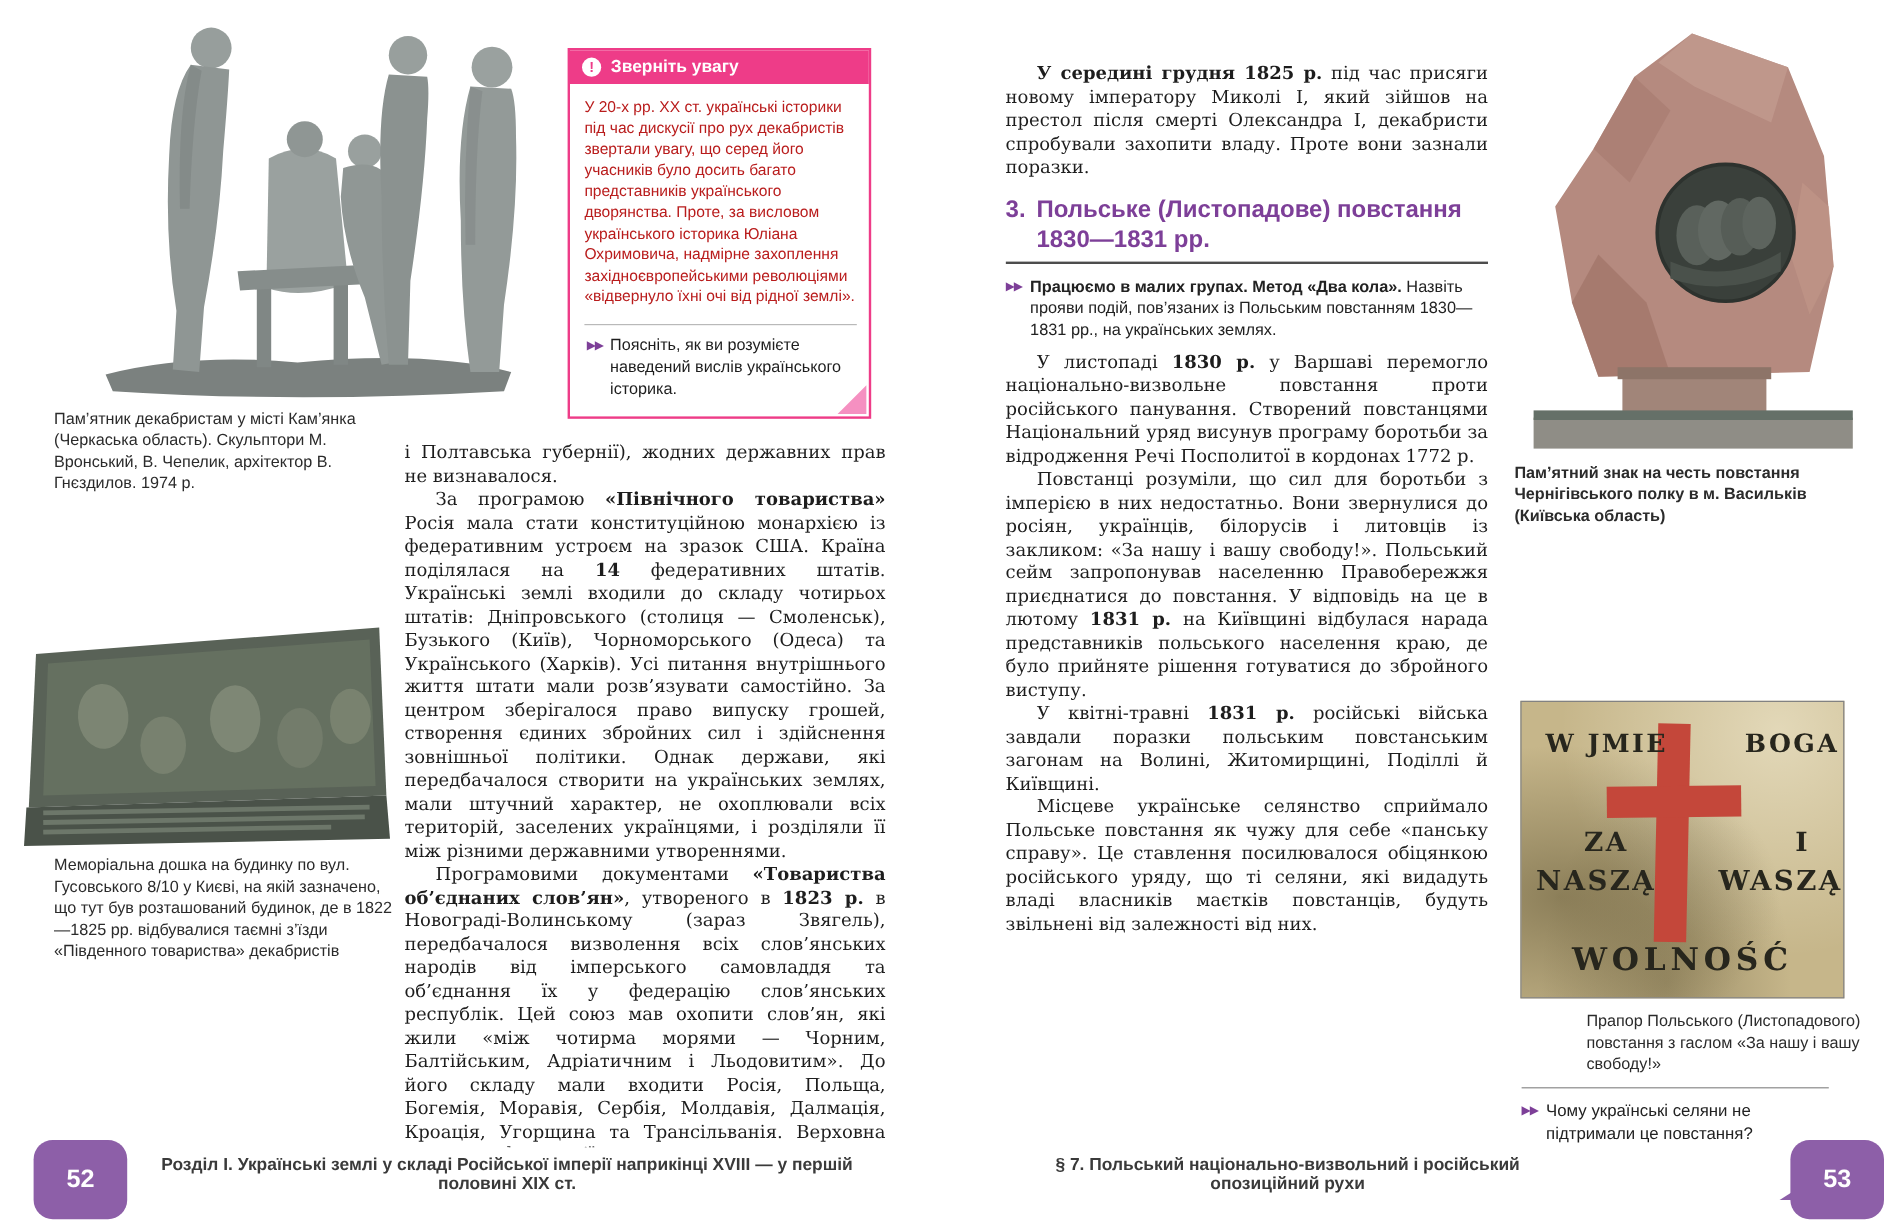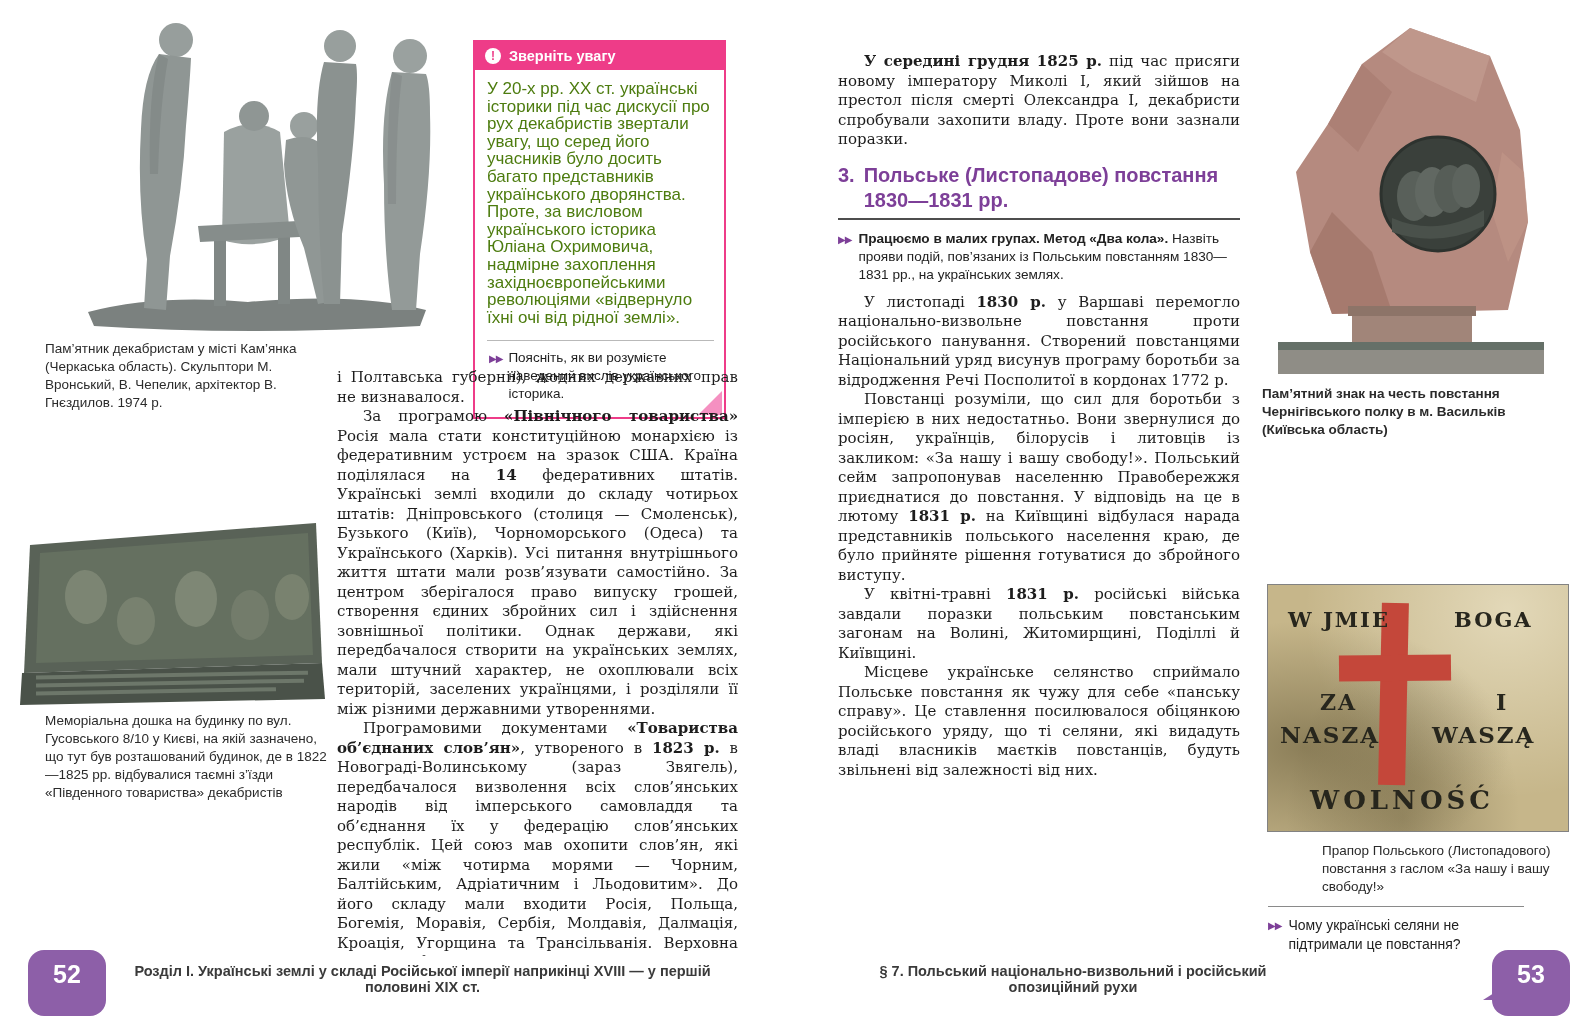--- a/index.html
+++ b/index.html
@@ -16,21 +16,21 @@
   
   .caption{position:absolute;font-size:13.5px;line-height:18px;color:#2b2b2b;}
 
   
   .attn{position:absolute;left:473px;top:40px;width:249px;border:2px solid #ee3c88;
         background:#fff;}
   .attn-head{background:#ee3c88;color:#fff;font-weight:bold;font-size:14.5px;
              padding:6px 10px;display:flex;align-items:center;gap:8px;}
   .attn-ico{width:16px;height:16px;border-radius:50%;background:#fff;color:#ee3c88;
             font-weight:bold;font-size:12px;line-height:16px;text-align:center;flex:0 0 16px;}
-  .attn-body{padding:10px 10px 8px 12px;font-size:17px;line-height:17.6px;color:#4d7c0f;}
+  .attn-body{padding:10px 10px 8px 12px;font-size:13px;line-height:17.6px;color:#b91c1c;}
   .attn-divider{border-top:1px solid #b9b9b9;margin:6px 10px 6px 12px;}
   .attn-q{display:flex;gap:6px;padding:2px 10px 14px 14px;font-size:13.5px;line-height:18px;}
   .arrows{color:#7d3f98;font-size:10px;letter-spacing:-1px;line-height:16px;
           padding-top:2px;flex:0 0 auto;}
   .corner-tri-pink{position:absolute;right:2px;bottom:2px;width:0;height:0;
         border-left:24px solid transparent;border-bottom:24px solid #f590c1;}
 
   
   .section-heading{display:flex;gap:9px;color:#7d3f98;font-family:"Liberation Sans",sans-serif;
         font-weight:bold;font-size:20px;line-height:25px;margin:13px 0 5px;text-align:left;text-indent:0;}
@@ -38,32 +38,32 @@
   .task{display:flex;gap:7px;font-family:"Liberation Sans",sans-serif;font-size:13.6px;
         line-height:18.4px;margin:0 0 8px;text-align:left;text-indent:0;color:#222;}
   .task b{font-weight:bold;}
 
   
   .photo{position:absolute;}
   .flagbox{position:absolute;left:1267px;top:584px;width:268px;height:246px;
      background:#c6b68a;border:1px solid #828282;overflow:hidden;
      background-image:radial-gradient(ellipse at 12% 66%, rgba(70,60,30,.45), transparent 55%),
                       radial-gradient(ellipse at 80% 10%, rgba(255,250,230,.5), transparent 60%),
-                      radial-gradient(ellipse at 45% 95%, rgba(80,70,40,.35), transparent 50%);padding-left:32px;}
+                      radial-gradient(ellipse at 45% 95%, rgba(80,70,40,.35), transparent 50%);}
   .flag-word{position:absolute;font-family:"DejaVu Serif",serif;font-weight:bold;
      color:#27261d;letter-spacing:2px;}
   .cross-v{position:absolute;left:112px;top:18px;width:27px;height:182px;background:#c4473a;
      transform:rotate(1.2deg);}
   .cross-h{position:absolute;left:71px;top:70px;width:112px;height:26px;background:#c4473a;
      transform:rotate(-.6deg);}
 
   
   .pagebox{position:absolute;top:950px;width:78px;height:66px;background:#8d5fa8;
-     border-radius:16px;color:#fff;font-weight:bold;font-size:25px;text-align:center;
-     padding-top:10px;box-sizing:border-box;}
+     border-radius:16px;color:#fff;font-weight:bold;font-size:21px;text-align:center;
+     padding-top:21px;box-sizing:border-box;}
   .footer-title{position:absolute;top:963px;font-weight:bold;font-size:14.5px;color:#3a3a3a;
      text-align:center;}
 
   .sb-divider{position:absolute;left:1268px;top:906px;width:256px;border-top:1px solid #8a8a8a;}
   .sb-q{position:absolute;left:1268px;top:916px;width:268px;display:flex;gap:7px;
      font-size:14px;line-height:19px;color:#222;}
   .corner-tri-purple{position:absolute;left:1483px;top:972px;width:0;height:0;
      border-left:44px solid transparent;border-bottom:28px solid #8d5fa8;}
 </style>
 </head>

